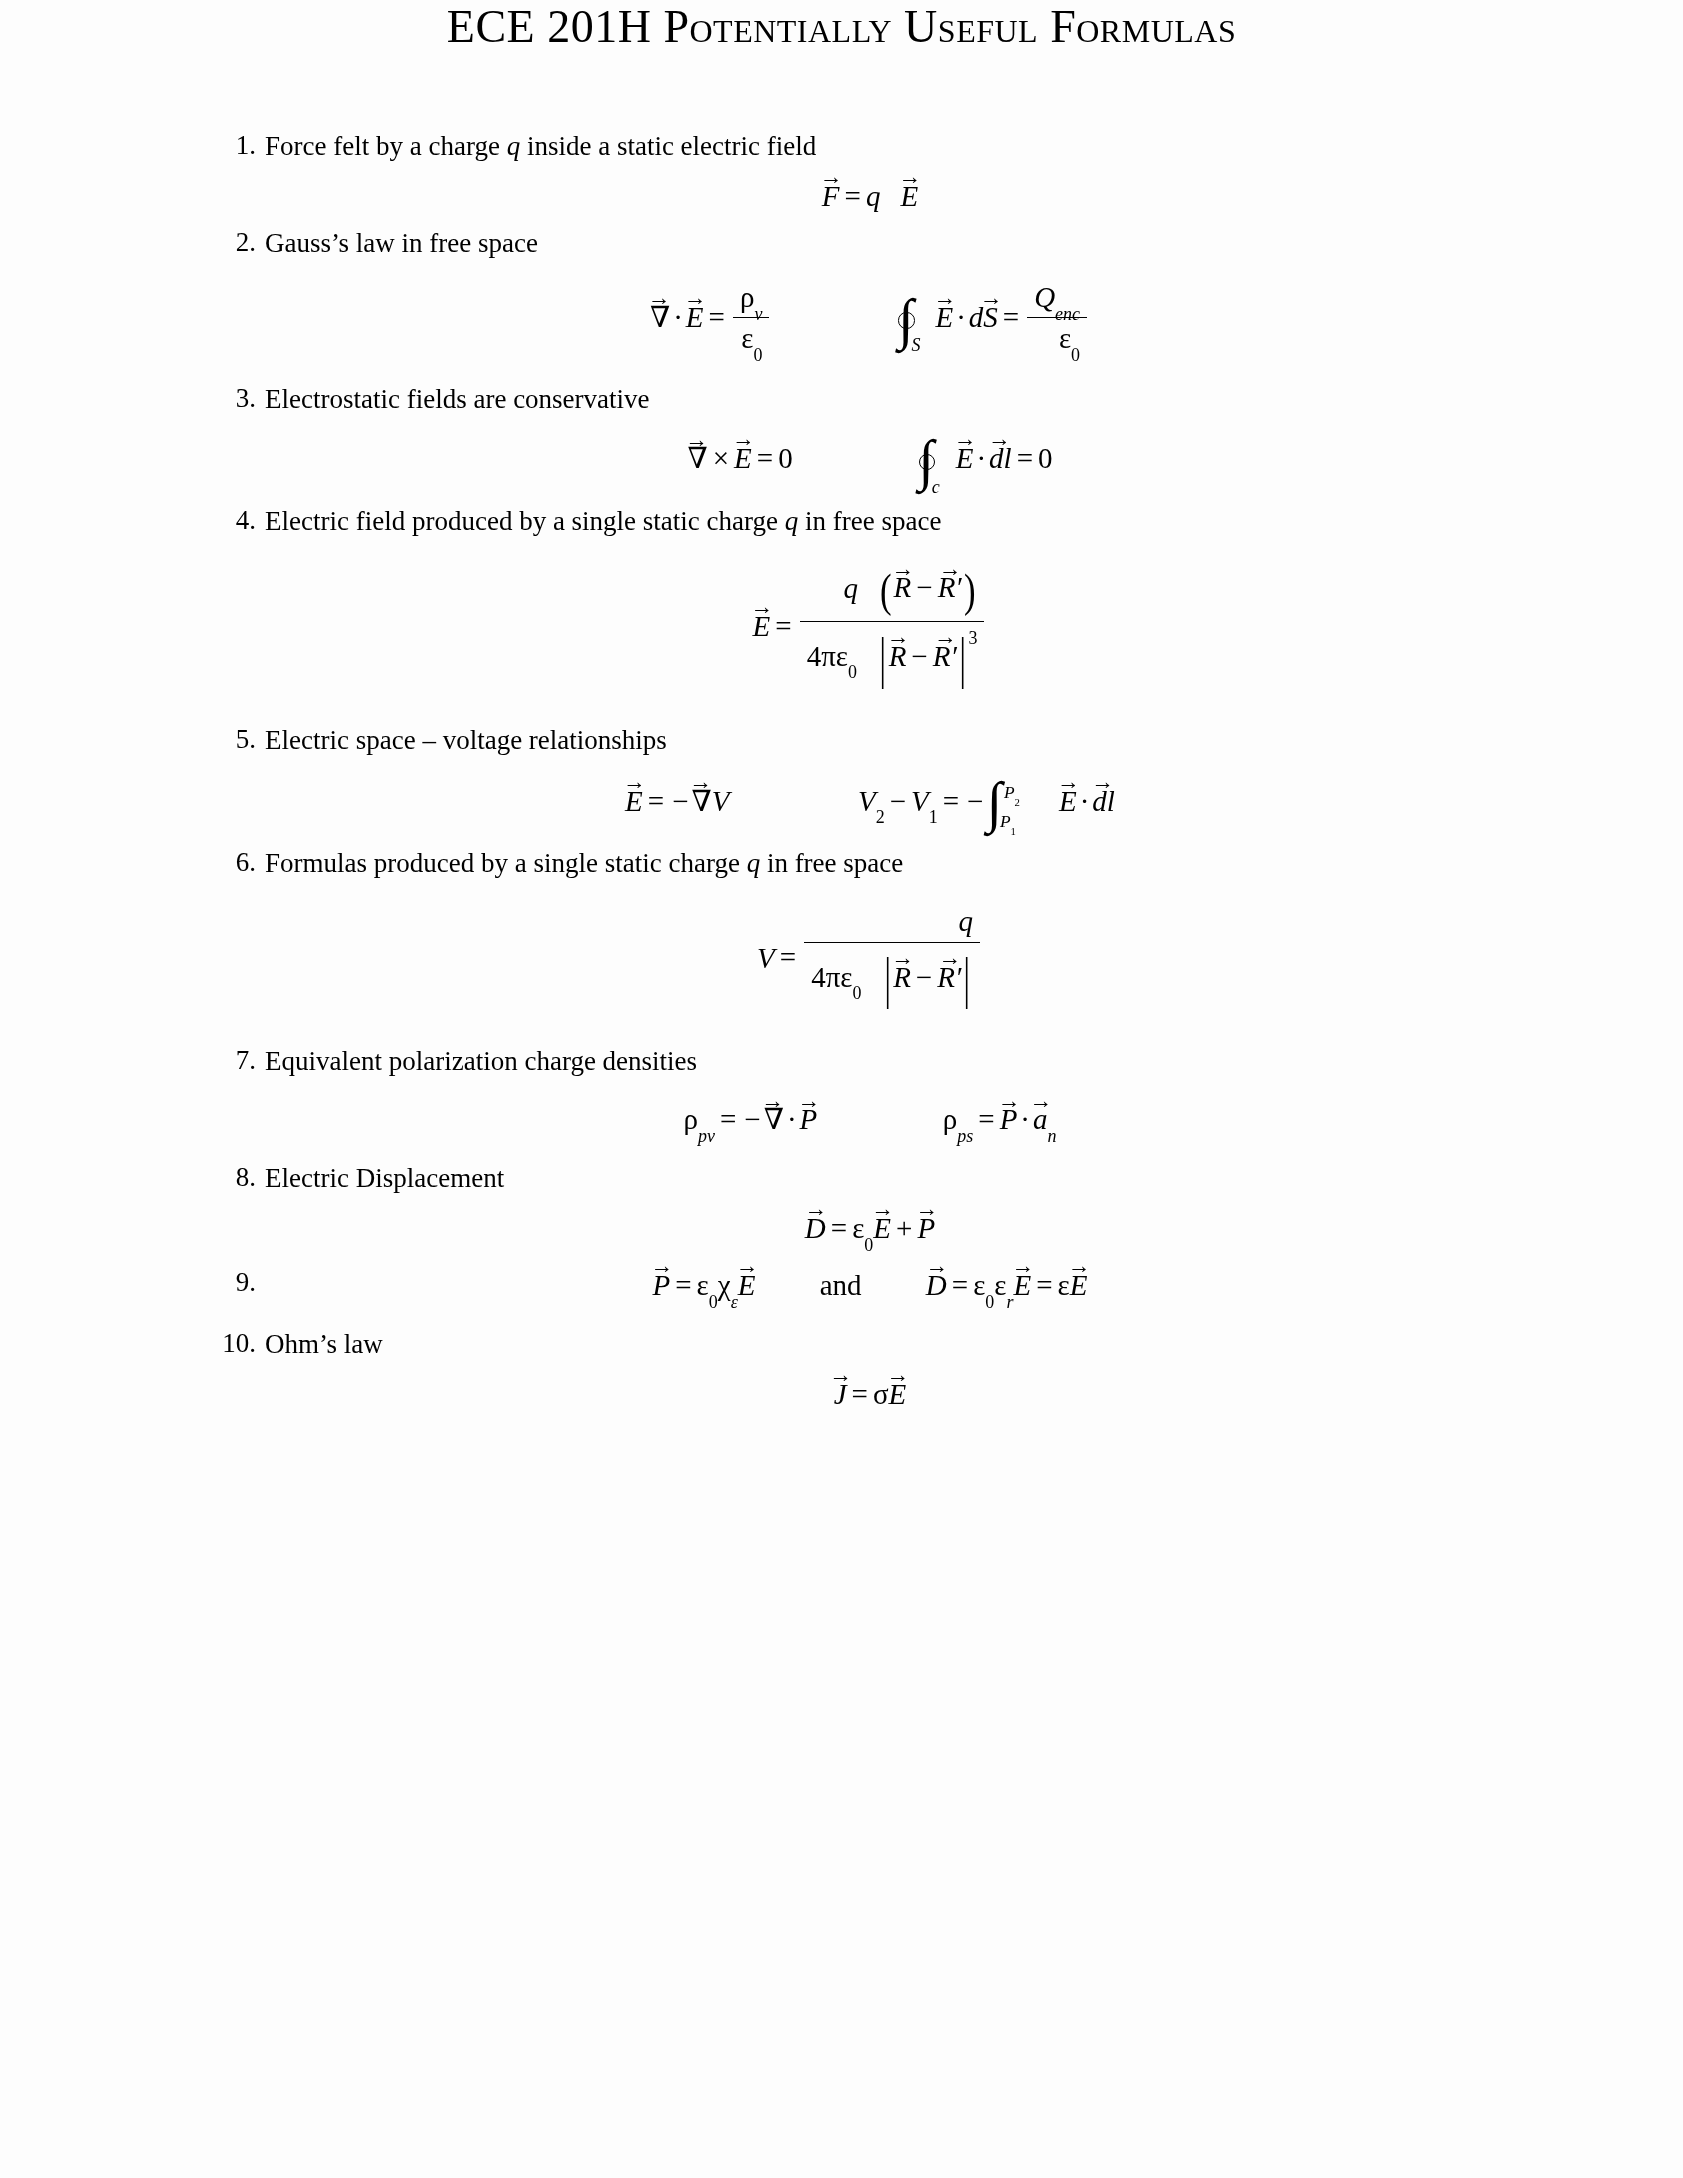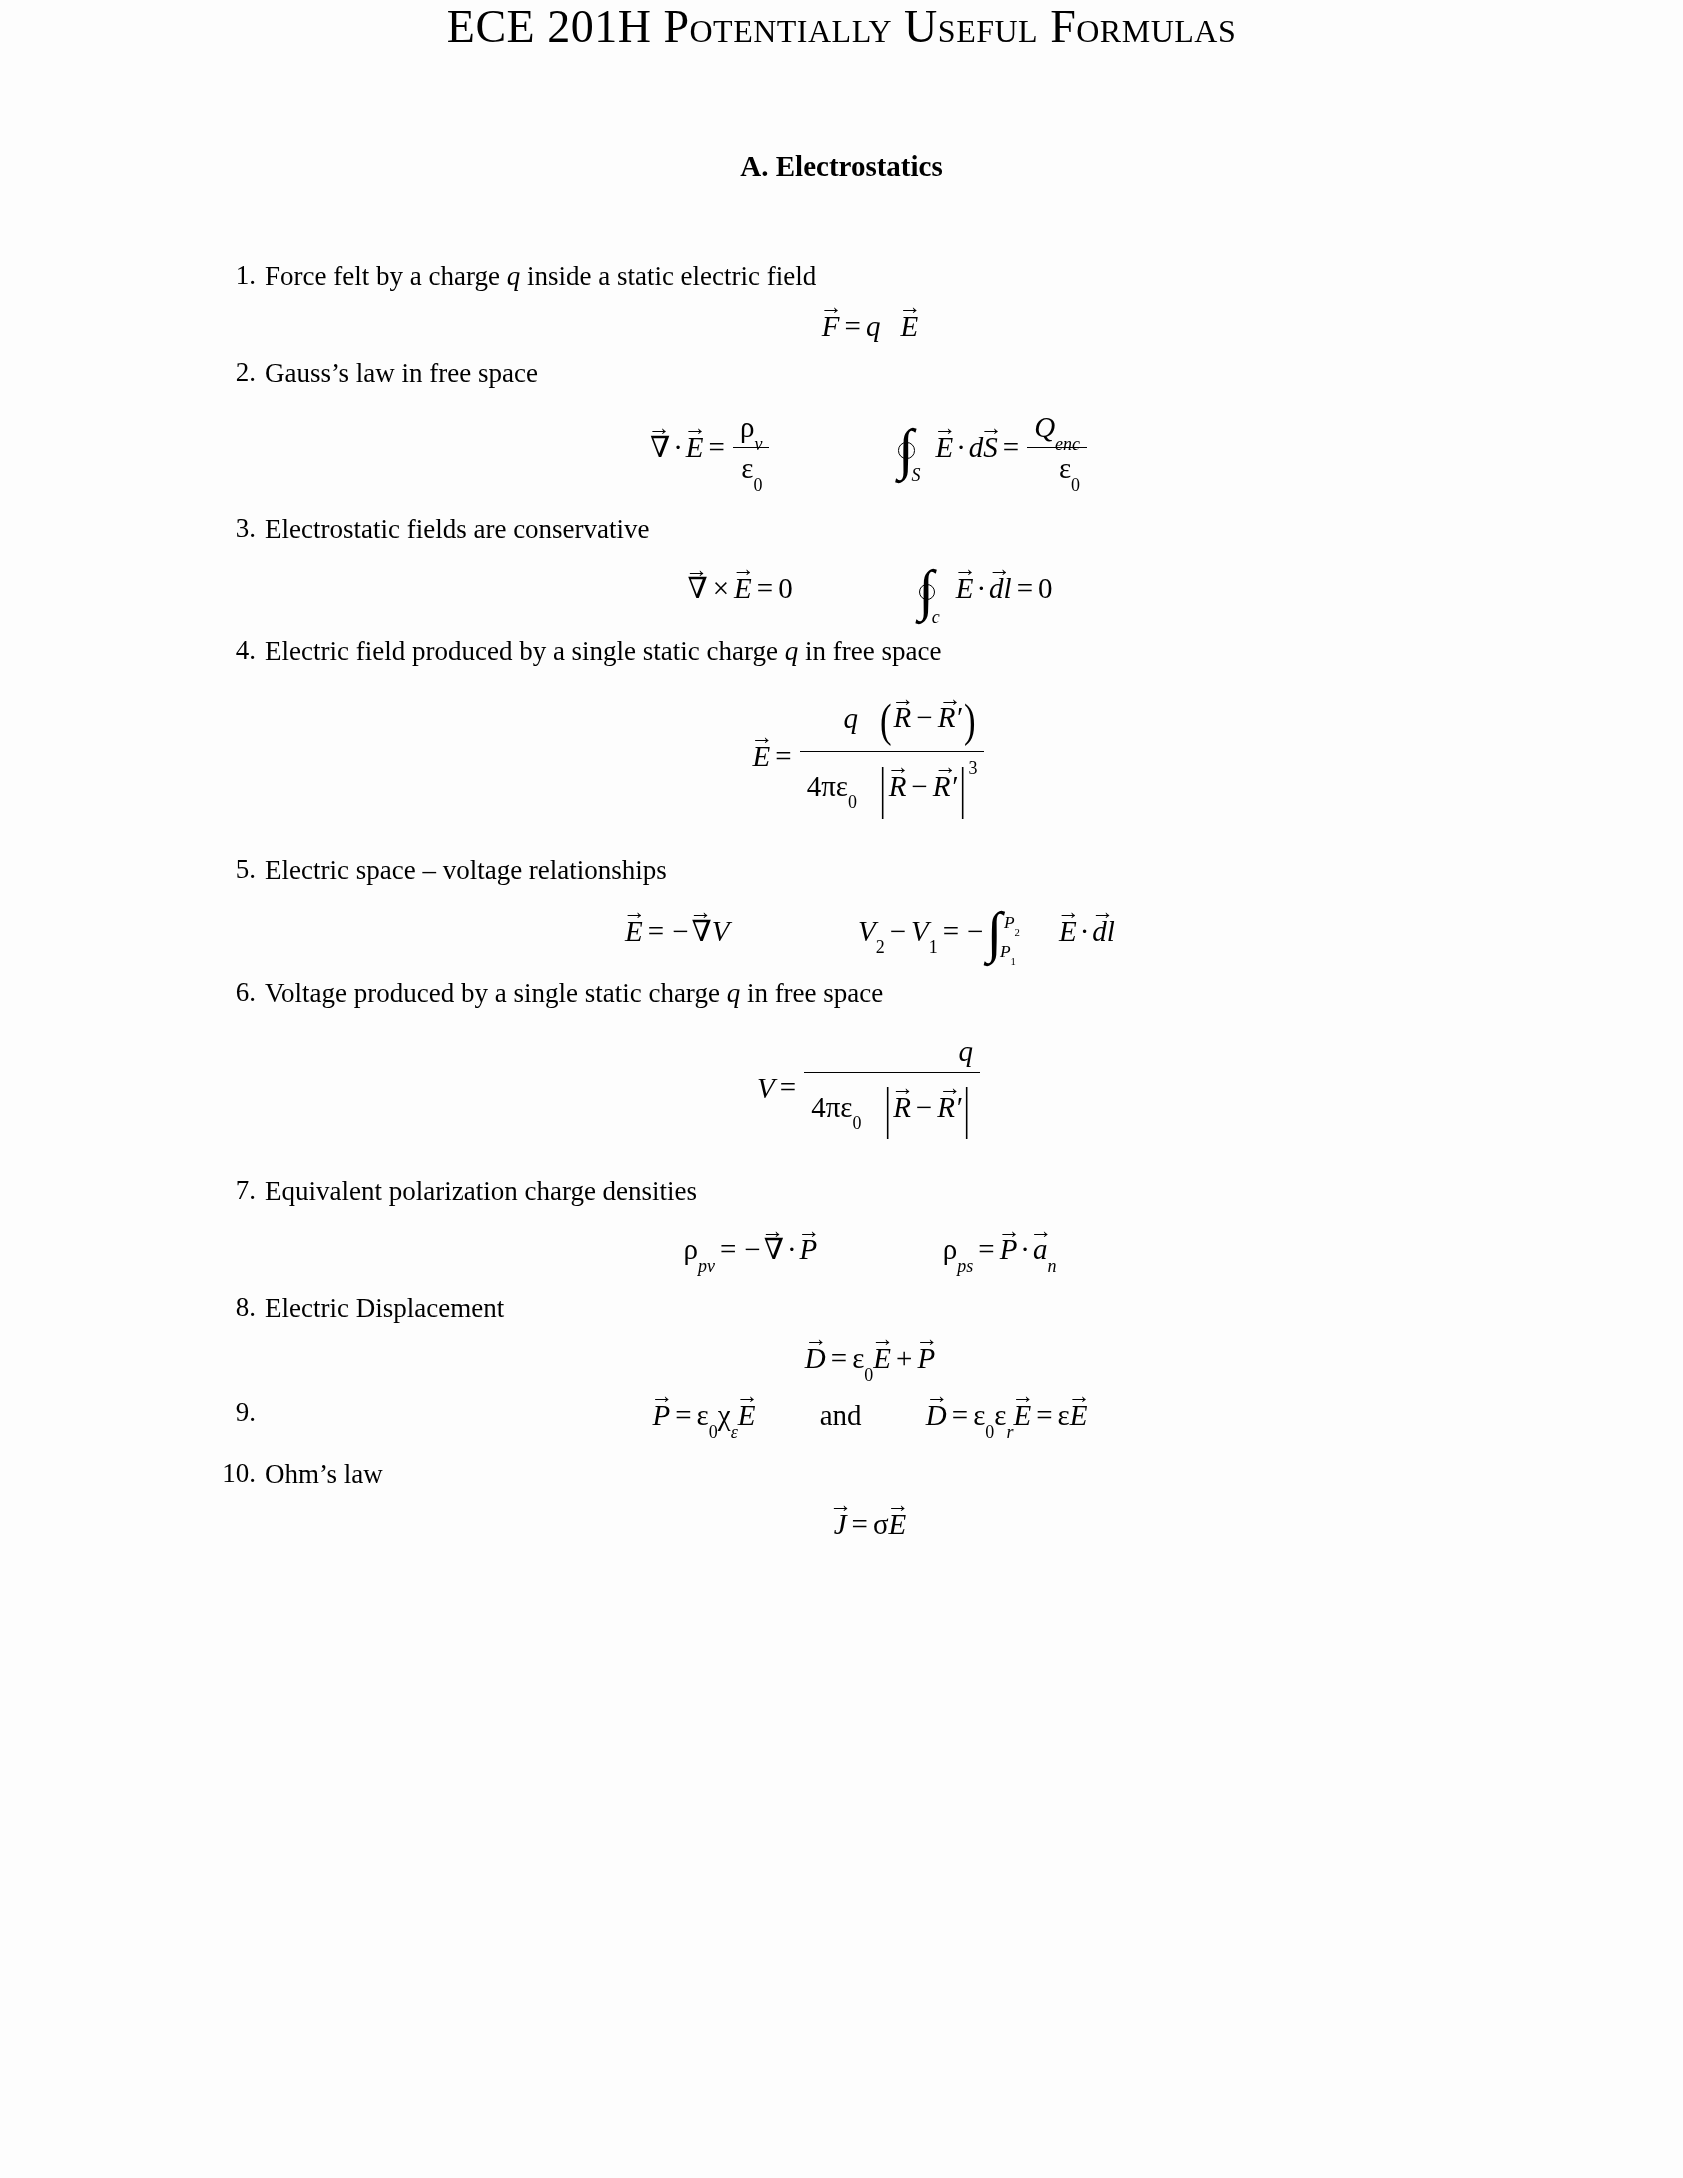--- a/index.html
+++ b/index.html
@@ -213,21 +213,20 @@
     white-space: nowrap;
   }
 </style>
 </head>
 <body>
 
 <div class="page">
 
   <div class="doc-title">ECE 201H Potentially Useful Formulas</div>
 
-  <div class="section-title">A. Electrostatics</div>
 
   <ol class="formula-list">
 
     <li>
       <span class="item-num">1.</span>
       <span class="item-text">
         <span>Force felt by a charge</span>
         <span class="mi">q</span>
         <span>inside a static electric field</span>
       </span>
@@ -274,21 +273,21 @@
       <div class="eq-row tall" style="margin-top:24px;margin-bottom:26px;">
         <span class="vec">E<span class="arr">→</span></span><span class="mo">=</span><span class="mo tight">−</span><span class="vec up wide">∇<span class="arr">→</span></span><span class="mi">V</span>
         <span class="gap-mid"></span><span class="gap-mid"></span>
         <span class="mi">V</span><sub>2</sub><span class="mo">−</span><span class="mi">V</span><sub>1</sub><span class="mo">=</span><span class="mo tight">−</span><span class="int-plain">∫</span><span class="intlim"><span class="hi"><span class="mi">P</span><sub>2</sub></span><span class="lo"><span class="mi">P</span><sub>1</sub></span></span><span class="gap-mid"></span><span class="vec">E<span class="arr">→</span></span><span class="mo tight">·</span><span class="vec wide">d<span class="mi">l</span><span class="arr">→</span></span>
       </div>
     </li>
 
     <li>
       <span class="item-num">6.</span>
       <span class="item-text">
-        <span>Voltage produced by a single static charge</span>
+        <span>Formulas produced by a single static charge</span>
         <span class="mi">q</span>
         <span>in free space</span>
       </span>
       <div class="eq-row tall" style="margin-top:26px;margin-bottom:30px;">
         <span class="mi">V</span><span class="mo">=</span><span class="frac"><span class="num"><span class="mi">q</span></span><span class="den"><span class="mn">4</span>πε<sub>0</sub><span class="gap-sm"></span><span class="bar-tall">|</span><span class="vec">R<span class="arr">→</span></span><span class="mo">−</span><span class="vec">R′<span class="arr">→</span></span><span class="bar-tall">|</span></span></span>
       </div>
     </li>
 
     <li>
       <span class="item-num">7.</span>

